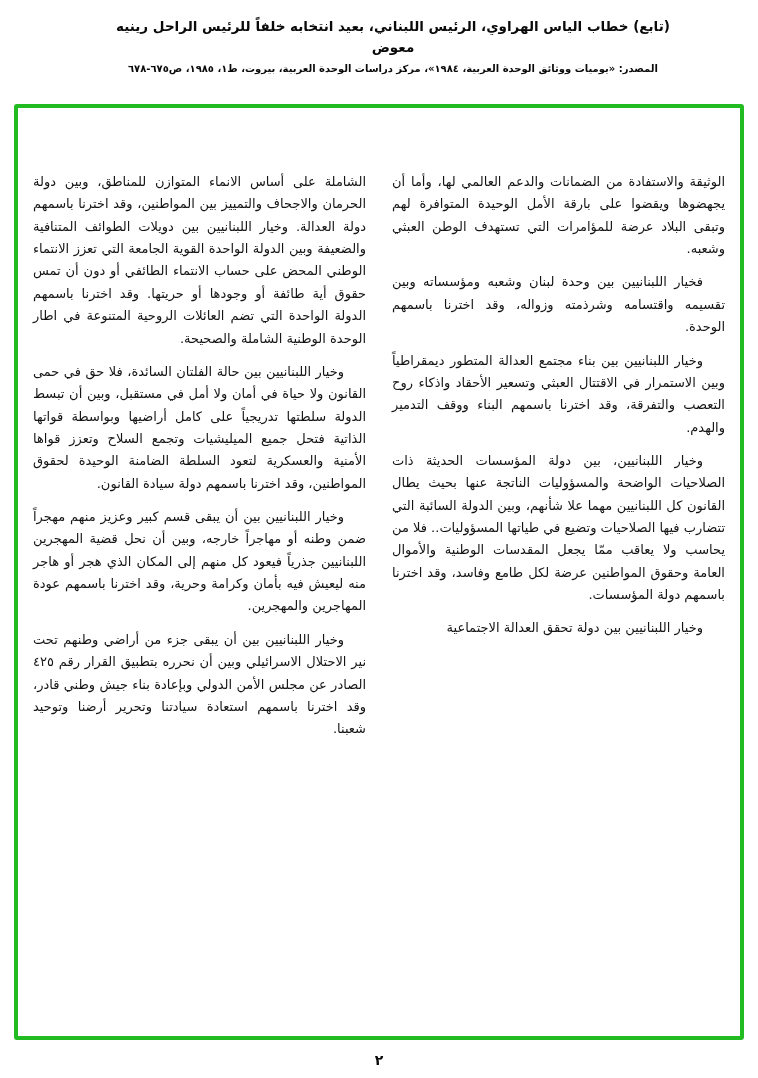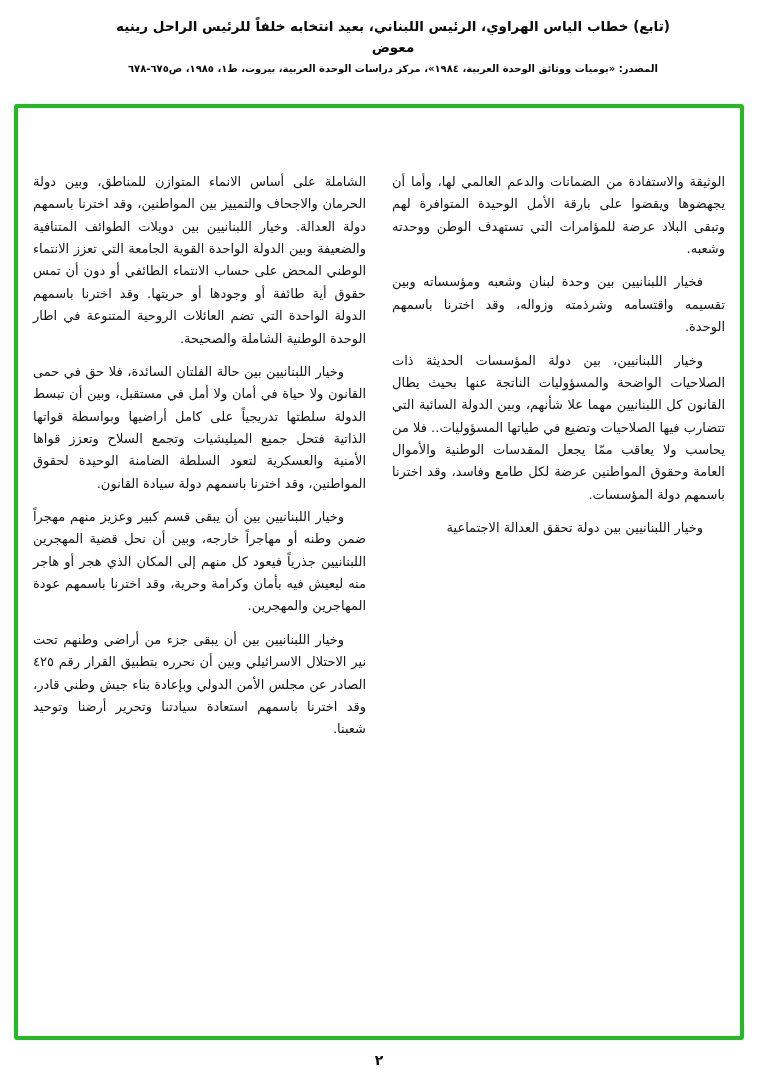--- a/index.html
+++ b/index.html
@@ -87,22 +87,23 @@
 
   <header class="page-header">
     <div class="doc-title">(تابع) خطاب الياس الهراوي، الرئيس اللبناني، بعيد انتخابه خلفاً للرئيس الراحل رينيه معوض</div>
     <div class="doc-source">المصدر: «يوميات ووثائق الوحدة العربية، ١٩٨٤»، مركز دراسات الوحدة العربية، بيروت، ط١، ١٩٨٥، ص٦٧٥-٦٧٨</div>
   </header>
 
   <div class="content-frame" style="border-color: rgb(34, 187, 34);">
     <div class="columns">
 
       <div class="col col-right">
-        <p class="no-indent">الوثيقة والاستفادة من الضمانات والدعم العالمي لها، وأما أن يجهضوها ويقضوا على بارقة الأمل الوحيدة المتوافرة لهم وتبقى البلاد عرضة للمؤامرات التي تستهدف الوطن ووحدته وشعبه.</p>
+        <p class="no-indent">الوثيقة والاستفادة من الضمانات والدعم العالمي لها، وأما أن يجهضوها ويقضوا على بارقة الأمل الوحيدة المتوافرة لهم وتبقى البلاد عرضة للمؤامرات التي تستهدف الوطن العبثي وشعبه.</p>
         <p>فخيار اللبنانيين بين وحدة لبنان وشعبه ومؤسساته وبين تقسيمه واقتسامه وشرذمته وزواله، وقد اخترنا باسمهم الوحدة.</p>
+        <p>وخيار اللبنانيين بين بناء مجتمع العدالة المتطور ديمقراطياً وبين الاستمرار في الاقتتال العبثي وتسعير الأحقاد واذكاء روح التعصب والتفرقة، وقد اخترنا باسمهم البناء ووقف التدمير والهدم.</p>
         <p>وخيار اللبنانيين، بين دولة المؤسسات الحديثة ذات الصلاحيات الواضحة والمسؤوليات الناتجة عنها بحيث يطال القانون كل اللبنانيين مهما علا شأنهم، وبين الدولة السائبة التي تتضارب فيها الصلاحيات وتضيع في طياتها المسؤوليات.. فلا من يحاسب ولا يعاقب ممّا يجعل المقدسات الوطنية والأموال العامة وحقوق المواطنين عرضة لكل طامع وفاسد، وقد اخترنا باسمهم دولة المؤسسات.</p>
         <p>وخيار اللبنانيين بين دولة تحقق العدالة الاجتماعية</p>
       </div>
 
       <div class="col col-left">
         <p class="no-indent">الشاملة على أساس الانماء المتوازن للمناطق، وبين دولة الحرمان والاجحاف والتمييز بين المواطنين، وقد اخترنا باسمهم دولة العدالة. وخيار اللبنانيين بين دويلات الطوائف المتنافية والضعيفة وبين الدولة الواحدة القوية الجامعة التي تعزز الانتماء الوطني المحض على حساب الانتماء الطائفي أو دون أن تمس حقوق أية طائفة أو وجودها أو حريتها. وقد اخترنا باسمهم الدولة الواحدة التي تضم العائلات الروحية المتنوعة في اطار الوحدة الوطنية الشاملة والصحيحة.</p>
         <p>وخيار اللبنانيين بين حالة الفلتان السائدة، فلا حق في حمى القانون ولا حياة في أمان ولا أمل في مستقبل، وبين أن تبسط الدولة سلطتها تدريجياً على كامل أراضيها وبواسطة قواتها الذاتية فتحل جميع الميليشيات وتجمع السلاح وتعزز قواها الأمنية والعسكرية لتعود السلطة الضامنة الوحيدة لحقوق المواطنين، وقد اخترنا باسمهم دولة سيادة القانون.</p>
         <p>وخيار اللبنانيين بين أن يبقى قسم كبير وعزيز منهم مهجراً ضمن وطنه أو مهاجراً خارجه، وبين أن نحل قضية المهجرين اللبنانيين جذرياً فيعود كل منهم إلى المكان الذي هجر أو هاجر منه ليعيش فيه بأمان وكرامة وحرية، وقد اخترنا باسمهم عودة المهاجرين والمهجرين.</p>
         <p>وخيار اللبنانيين بين أن يبقى جزء من أراضي وطنهم تحت نير الاحتلال الاسرائيلي وبين أن نحرره بتطبيق القرار رقم ٤٢٥ الصادر عن مجلس الأمن الدولي وبإعادة بناء جيش وطني قادر، وقد اخترنا باسمهم استعادة سيادتنا وتحرير أرضنا وتوحيد شعبنا.</p>
       </div>

